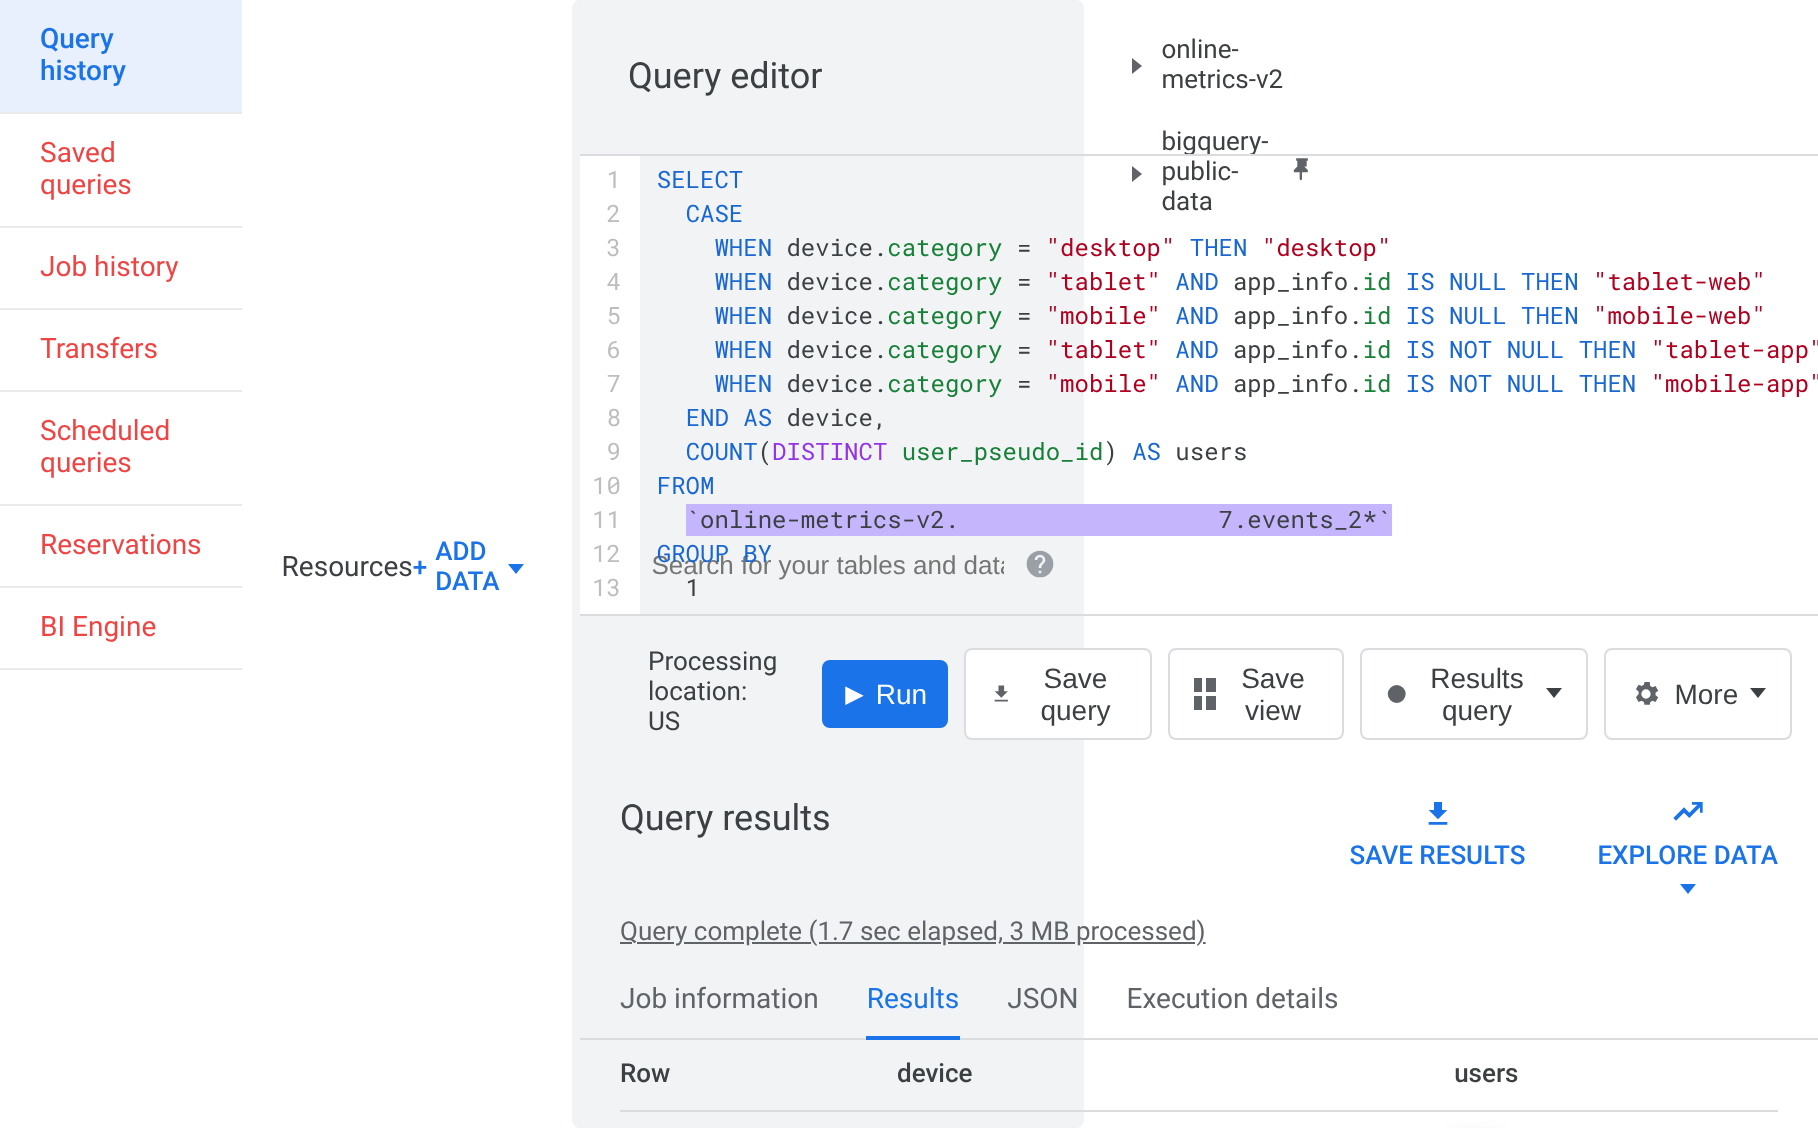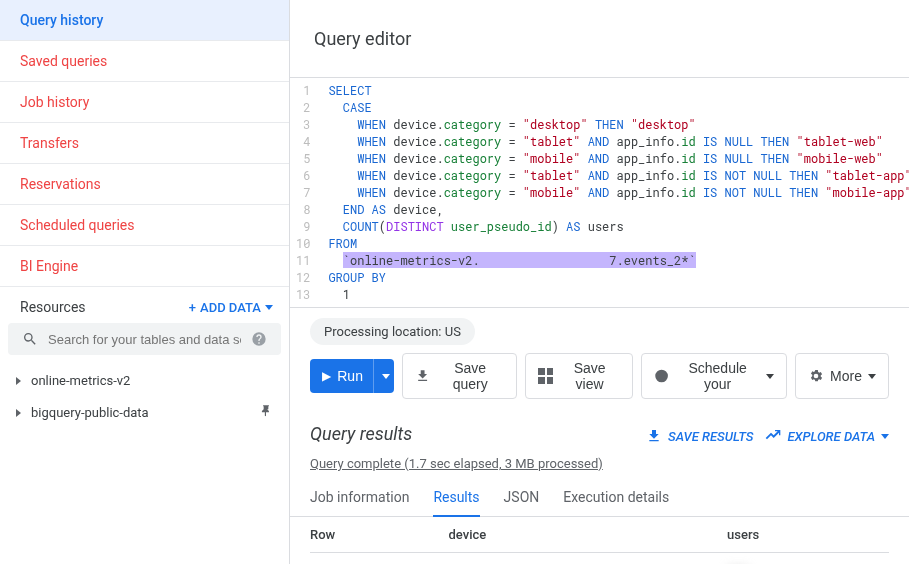--- a/index.html
+++ b/index.html
@@ -1,17 +1,17 @@
 <!DOCTYPE html>
 <html><head>
 <meta charset="utf-8">
 <style>
 * { box-sizing: border-box; margin: 0; padding: 0; }
 body { font-family: Roboto, Arial, sans-serif; font-size: 13px; color: #3c4043; width: 909px; height: 564px; overflow: hidden; display: flex; }
-.sidebar { width: 290px; border-right: 1px solid #dadce0; display: flex; flex-direction: column; }
+.sidebar { width: 290px; border-right: 1px solid #dadce0; display: flex; flex-direction: row; }
 .nav-item { padding: 12px 20px; font-size: 14px; color: #ef4444; border-bottom: 1px solid #e8eaed; cursor: pointer; }
 .nav-item.active { background: #e8f0fe; color: #1a73e8; font-weight: 500; }
 .resources-header { display: flex; justify-content: space-between; align-items: center; padding: 12px 16px 8px 20px; font-size: 14px; }
 .add-data { color: #1a73e8; font-weight: 500; font-size: 13px; display: flex; align-items: center; gap: 4px; }
 .search-row { display: flex; align-items: center; padding: 8px 14px; margin: 0 8px; background: #f1f3f4; border-radius: 4px; color: #5f6368; gap: 10px; }
 .search-row input { border: none; background: transparent; flex: 1; font-size: 13px; outline: none; color: #5f6368; }
 .tree { padding: 10px 8px; }
 .tree-item { display: flex; align-items: center; padding: 8px 8px; color: #3c4043; font-size: 13px; gap: 10px; }
 .tree-arrow { width: 0; height: 0; border-top: 4px solid transparent; border-bottom: 4px solid transparent; border-left: 5px solid #5f6368; }
 .pin { margin-left: auto; color: #5f6368; }
@@ -20,54 +20,54 @@
 .editor-header { padding: 28px 24px; font-size: 18px; color: #3c4043; border-bottom: 1px solid #dadce0; }
 .editor { display: flex; font-family: 'Roboto Mono', Menlo, Consolas, monospace; font-size: 12px; line-height: 17px; border-bottom: 1px solid #dadce0; }
 .gutter { background: #fff; color: #bdbdbd; text-align: right; padding: 4px 10px 4px 6px; user-select: none; }
 .code { padding: 4px 8px; white-space: pre; }
 .kw { color: #1967d2; }
 .str { color: #b00020; }
 .func { color: #9334e6; }
 .col { color: #188038; }
 .hl { background: #c4b5fd; }
 
-.action-bar { padding: 10px 20px; display: flex; flex-direction: column; gap: 8px; }
+.action-bar { padding: 10px 20px; display: flex; flex-direction: row; gap: 8px; }
 .proc-loc { display: inline-block; background: #f1f3f4; border-radius: 16px; padding: 6px 14px; color: #3c4043; font-size: 13px; width: fit-content; }
 .btn-row { display: flex; gap: 8px; align-items: center; }
 .run-btn { background: #1a73e8; color: #fff; border: none; border-radius: 4px; display: flex; align-items: center; height: 34px; overflow: hidden; }
 .run-btn .play { padding: 0 4px 0 12px; font-size: 12px; }
 .run-btn .lbl { padding: 0 10px 0 2px; font-weight: 500; font-size: 14px; }
 .run-btn .dd { border-left: 1px solid rgba(255,255,255,0.3); padding: 0 8px; height: 100%; display: flex; align-items: center; }
 .tbtn { background: #fff; border: 1px solid #dadce0; border-radius: 4px; height: 46px; padding: 0 12px; display: flex; align-items: center; gap: 6px; font-size: 14px; color: #3c4043; cursor: pointer; }
 .tbtn svg, .tbtn .ticon { width: 16px; height: 16px; fill: #5f6368; color: #5f6368; }
 
-.results-hdr { display: flex; align-items: flex-end; padding: 14px 20px 4px 20px; gap: 12px; font-style: italic; }
+.results-hdr { display: flex; align-items: flex-start; padding: 14px 20px 4px 20px; gap: 36px; }
 .results-hdr h2 { font-size: 18px; font-weight: 400; color: #3c4043; margin-right: auto; }
-.link-btn { color: #1a73e8; font-weight: 500; font-size: 13px; display: flex; align-items: center; gap: 6px; cursor: pointer; }
+.link-btn { color: #1a73e8; font-weight: 500; font-size: 13px; display: flex; align-items: center; gap: 6px; cursor: pointer; flex-direction: column; }
 .status { padding: 8px 20px; color: #5f6368; font-size: 13px; text-decoration: underline; }
 .tabs { display: flex; gap: 24px; padding: 0 20px; border-bottom: 1px solid #dadce0; }
 .tab { padding: 10px 0; font-size: 14px; color: #5f6368; cursor: pointer; }
 .tab.active { color: #1a73e8; border-bottom: 2px solid #1a73e8; margin-bottom: -1px; }
 table.results { border-collapse: collapse; margin: 0 20px; }
 table.results th { text-align: left; padding: 10px 16px 10px 0; font-weight: 500; font-size: 13px; color: #3c4043; border-bottom: 1px solid #dadce0; }
 table.results td { padding: 10px 16px 10px 0; font-size: 13px; border-bottom: 1px solid #e8eaed; }
 .blur { filter: blur(4px); color: #bbb; }
 .caret-down { width: 0; height: 0; border-left: 4px solid transparent; border-right: 4px solid transparent; border-top: 5px solid currentColor; display: inline-block; }
 </style>
 </head>
 <body>
 
 <div class="sidebar">
   <div id="nav-list">
       <div class="nav-item active">Query history</div>
       <div class="nav-item">Saved queries</div>
       <div class="nav-item">Job history</div>
       <div class="nav-item">Transfers</div>
+      <div class="nav-item">Scheduled queries</div>
       <div class="nav-item">Reservations</div>
-      <div class="nav-item">Scheduled queries</div>
       <div class="nav-item">BI Engine</div>
     </div>
   <div class="resources-header">
     <span>Resources</span>
     <span class="add-data">
       <span>+</span>
       <span>ADD DATA</span>
       <span class="caret-down"></span>
     </span>
   </div>
@@ -138,21 +138,21 @@
             <span style="background:#5f6368"></span>
             <span style="background:#5f6368"></span>
             <span style="background:#5f6368"></span>
           </span>
         <span>Save view</span>
       </button>
       <button class="tbtn">
         <svg viewBox="0 0 24 24">
             <path d="M12 2a10 10 0 100 20 10 10 0 000-20zm.5 5H11v6l5.25 3.15.75-1.23-4.5-2.67V7z"></path>
           </svg>
-        <span>Schedule your</span>
+        <span>Results query</span>
         <span class="caret-down"></span>
       </button>
       <button class="tbtn">
         <svg viewBox="0 0 24 24">
             <path d="M19.14 12.94a7.14 7.14 0 000-1.88l2.03-1.58-2-3.46-2.39.96a7.03 7.03 0 00-1.62-.94L14.8 3h-4l-.36 2.04c-.58.23-1.12.55-1.62.94l-2.39-.96-2 3.46 2.03 1.58a7.14 7.14 0 000 1.88L4.43 14.5l2 3.46 2.39-.96c.5.39 1.04.71 1.62.94L10.8 20h4l.36-2.06c.58-.23 1.12-.55 1.62-.94l2.39.96 2-3.46-2.03-1.56zM12 15.5A3.5 3.5 0 1112 8.5a3.5 3.5 0 010 7z"></path>
           </svg>
         <span>More</span>
         <span class="caret-down"></span>
       </button>
     </div>

